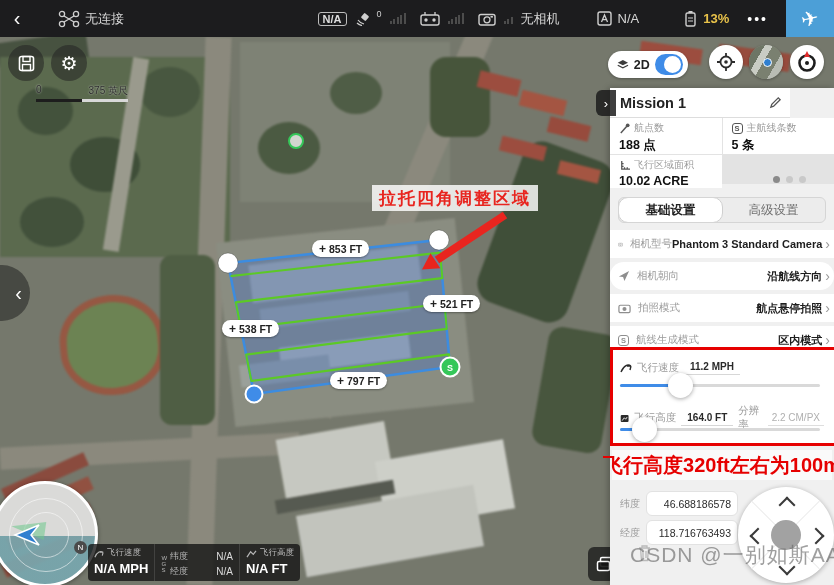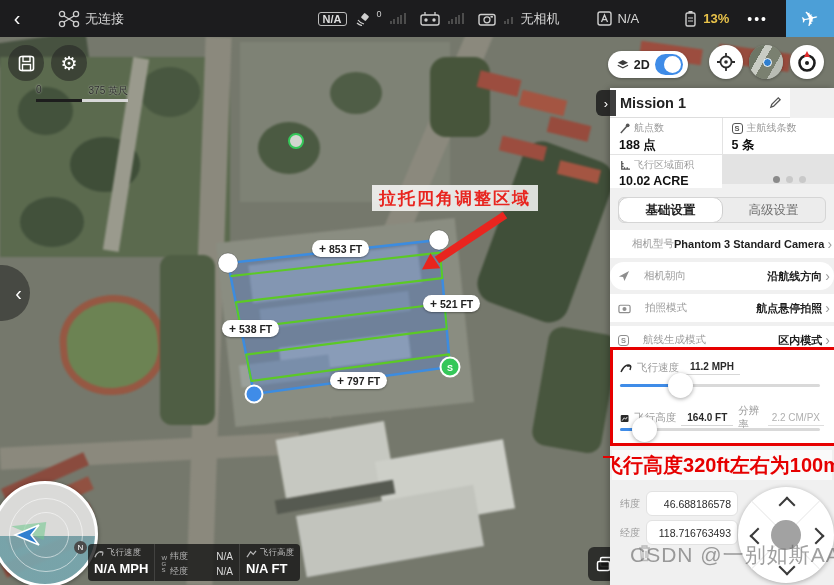--- a/index.html
+++ b/index.html
@@ -97,21 +97,21 @@
   .stat .val{font-size:12.5px;font-weight:bold;color:#111;margin-top:2px;}
   .dots{position:absolute;right:28px;top:88px;display:flex;gap:6px;z-index:2;}
   .dots i{width:7px;height:7px;border-radius:50%;background:#c9c9c9;}
   .dots i.on{background:#8a8a8a;}
   .tabs{position:absolute;left:8px;top:109px;width:208px;height:26px;background:#ececec;border:1px solid #d5d5d5;
       border-radius:6px;display:flex;box-sizing:border-box;overflow:hidden;}
   .tab{flex:1;display:flex;align-items:center;justify-content:center;font-size:12.5px;color:#6f6f6f;cursor:pointer;}
   .tab.active{background:#fff;border-radius:10px;border:1px solid #cfcfcf;margin:-1px;font-weight:bold;color:#222;}
   .srow{position:absolute;left:0;width:224px;height:28px;background:#fff;display:flex;align-items:center;
       padding:0 4px 0 8px;box-sizing:border-box;cursor:pointer;}
-  .srow .lab{font-size:10.5px;color:#9b9b9b;margin-left:14px;flex:1;white-space:nowrap;}
+  .srow .lab{font-size:10.5px;color:#9b9b9b;margin-left:7px;flex:1;white-space:nowrap;}
   .srow .val{font-size:11px;font-weight:bold;color:#1e1e1e;white-space:nowrap;}
   .srow .chev{color:#9a9a9a;font-size:14px;margin-left:3px;}
   .sliders{position:absolute;left:0;top:262px;width:224px;height:94px;background:#fff;}
   .sl-label-row{position:absolute;left:10px;display:flex;align-items:center;gap:5px;width:204px;}
   .sl-name{font-size:10.5px;color:#9b9b9b;white-space:nowrap;}
   .sl-val{font-size:10px;font-weight:bold;color:#2a2a2a;border-bottom:1px solid #d7d7d7;padding:1px 6px 2px 6px;white-space:nowrap;}
   .sl-res-l{font-size:10.5px;color:#9b9b9b;margin-left:auto;}
   .sl-res-v{font-size:10px;color:#b0b0b0;border-bottom:1px solid #dedede;padding:1px 4px 2px 4px;white-space:nowrap;}
   .track{position:absolute;left:10px;width:200px;height:3px;border-radius:2px;background:#d9d9d9;}
   .fill{position:absolute;left:0;top:0;height:3px;border-radius:2px;background:#3f8ce8;}

